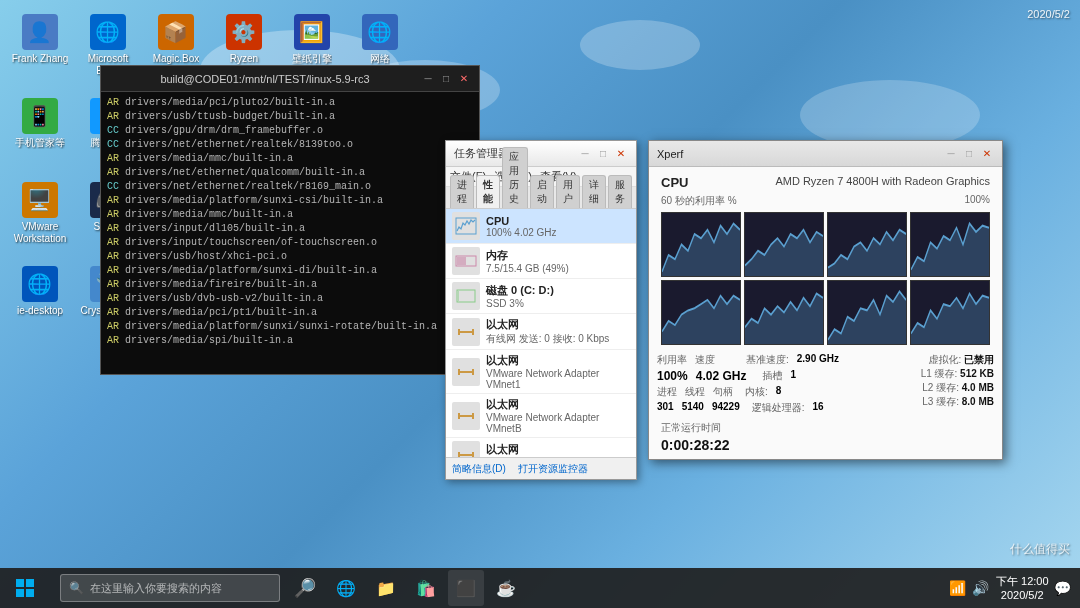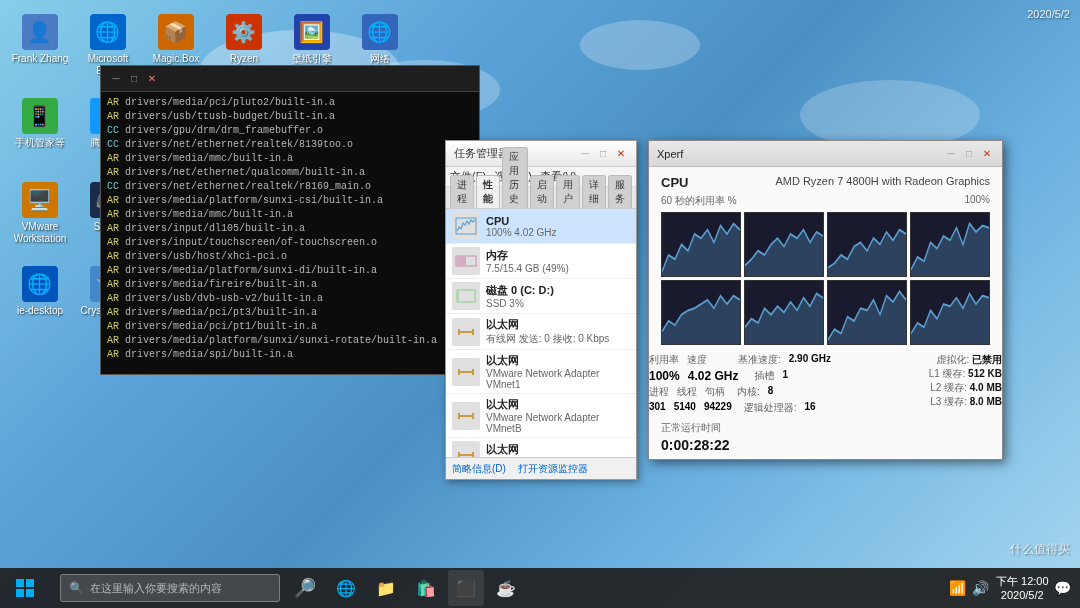--- a/index.html
+++ b/index.html
@@ -539,20 +539,21 @@
       <div class="icon-label">Cryst.. Tools</div>
     </div>
     <div class="desktop-icon">
       <div class="icon-img" style="background:#6622bb;">🔵</div>
       <div class="icon-label">Visual Studio Tools</div>
     </div>
   </div>
 
   <div class="terminal-window">
     <div class="terminal-titlebar">
+      <span class="terminal-title">build@CODE01:/mnt/nl/TEST/linux-5.9-rc3</span>
       <div class="window-controls">
         <div class="win-btn">─</div>
         <div class="win-btn">□</div>
         <div class="win-btn" style="color:#ff6b6b;">✕</div>
       </div>
     </div>
     <div class="terminal-content">
       <div class="term-line"><span class="term-ar">AR</span>  drivers/media/pci/pluto2/built-in.a</div>
       <div class="term-line"><span class="term-ar">AR</span>  drivers/usb/ttusb-budget/built-in.a</div>
       <div class="term-line"><span class="term-cc">CC</span>  drivers/gpu/drm/drm_framebuffer.o</div>
@@ -561,21 +562,20 @@
       <div class="term-line"><span class="term-ar">AR</span>  drivers/net/ethernet/qualcomm/built-in.a</div>
       <div class="term-line"><span class="term-cc">CC</span>  drivers/net/ethernet/realtek/r8169_main.o</div>
       <div class="term-line"><span class="term-ar">AR</span>  drivers/media/platform/sunxi-csi/built-in.a</div>
       <div class="term-line"><span class="term-ar">AR</span>  drivers/media/mmc/built-in.a</div>
       <div class="term-line"><span class="term-ar">AR</span>  drivers/input/dl105/built-in.a</div>
       <div class="term-line"><span class="term-ar">AR</span>  drivers/input/touchscreen/of-touchscreen.o</div>
       <div class="term-line"><span class="term-ar">AR</span>  drivers/usb/host/xhci-pci.o</div>
       <div class="term-line"><span class="term-ar">AR</span>  drivers/media/platform/sunxi-di/built-in.a</div>
       <div class="term-line"><span class="term-ar">AR</span>  drivers/media/fireire/built-in.a</div>
       <div class="term-line"><span class="term-ar">AR</span>  drivers/usb/dvb-usb-v2/built-in.a</div>
-      <div class="term-line"><span class="term-ar">AR</span>  drivers/media/pci/pt3/built-in.a</div>
       <div class="term-line"><span class="term-ar">AR</span>  drivers/media/pci/pt1/built-in.a</div>
       <div class="term-line"><span class="term-ar">AR</span>  drivers/media/platform/sunxi/sunxi-rotate/built-in.a</div>
       <div class="term-line"><span class="term-ar">AR</span>  drivers/media/spi/built-in.a</div>
 
     </div>
   </div>
 
   <div class="task-manager">
     <div class="tm-titlebar">
       <span class="tm-title">任务管理器</span>
@@ -764,21 +764,21 @@
         </svg>
       </div>
       <div class="cpu-graph-cell">
         <svg class="mini-graph" viewBox="0 0 60 30" preserveAspectRatio="none">
           <polyline points="0,25 5,20 10,22 15,14 20,18 25,11 30,12 35,8 40,13 45,6 50,11 55,7 60,8" fill="none" stroke="#5ba0d0" stroke-width="1"></polyline>
           <polygon points="0,25 5,20 10,22 15,14 20,18 25,11 30,12 35,8 40,13 45,6 50,11 55,7 60,8 60,30 0,30" fill="#5ba0d0" opacity="0.3"></polygon>
         </svg>
       </div>
     </div>
 
-    <div style="padding: 4px 0; display: flex; gap: 16px; font-size: 10px;">
+    <div style="padding: 4px 8px; display: flex; gap: 16px; font-size: 10px;">
       <div>
         <div style="display:flex;gap:8px;margin-bottom:2px;">
           <span style="color:#666;">利用率</span>
           <span style="color:#666;">速度</span>
           <span style="color:#666;margin-left:23px;">基准速度:</span>
           <span style="font-weight:bold;">2.90 GHz</span>
         </div>
         <div style="display:flex;gap:8px;margin-bottom:2px;">
           <span style="font-weight:bold;font-size:12px;">100%</span>
           <span style="font-weight:bold;font-size:12px;">4.02 GHz</span>

